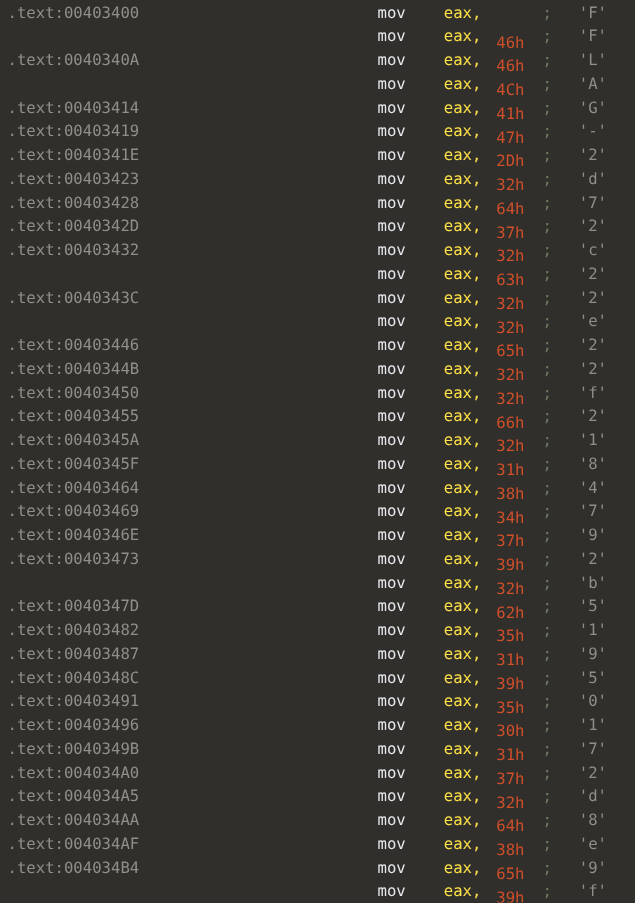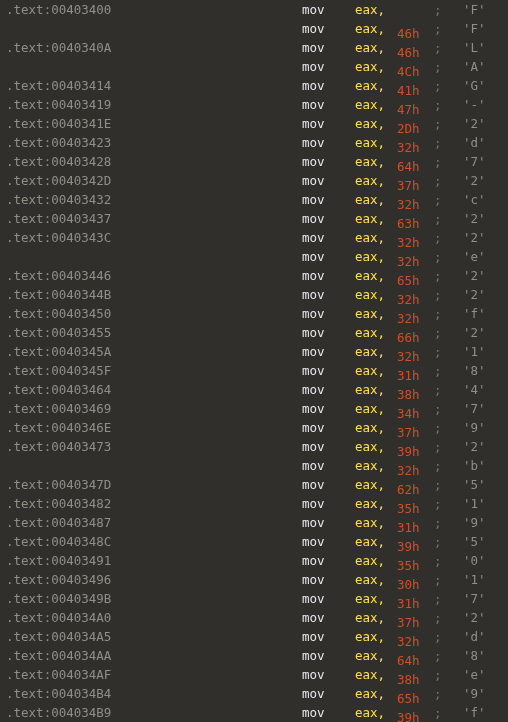--- a/index.html
+++ b/index.html
@@ -75,21 +75,21 @@
     <div class="disasm-row"><span class="mnem">mov</span><span class="reg">eax,</span><span class="imm">46h</span><span class="semi">;</span><span class="charlit">'F'</span></div>
     <div class="disasm-row"><span class="addr">.text:0040340A</span><span class="mnem">mov</span><span class="reg">eax,</span><span class="imm">4Ch</span><span class="semi">;</span><span class="charlit">'L'</span></div>
     <div class="disasm-row"><span class="mnem">mov</span><span class="reg">eax,</span><span class="imm">41h</span><span class="semi">;</span><span class="charlit">'A'</span></div>
     <div class="disasm-row"><span class="addr">.text:00403414</span><span class="mnem">mov</span><span class="reg">eax,</span><span class="imm">47h</span><span class="semi">;</span><span class="charlit">'G'</span></div>
     <div class="disasm-row"><span class="addr">.text:00403419</span><span class="mnem">mov</span><span class="reg">eax,</span><span class="imm">2Dh</span><span class="semi">;</span><span class="charlit">'-'</span></div>
     <div class="disasm-row"><span class="addr">.text:0040341E</span><span class="mnem">mov</span><span class="reg">eax,</span><span class="imm">32h</span><span class="semi">;</span><span class="charlit">'2'</span></div>
     <div class="disasm-row"><span class="addr">.text:00403423</span><span class="mnem">mov</span><span class="reg">eax,</span><span class="imm">64h</span><span class="semi">;</span><span class="charlit">'d'</span></div>
     <div class="disasm-row"><span class="addr">.text:00403428</span><span class="mnem">mov</span><span class="reg">eax,</span><span class="imm">37h</span><span class="semi">;</span><span class="charlit">'7'</span></div>
     <div class="disasm-row"><span class="addr">.text:0040342D</span><span class="mnem">mov</span><span class="reg">eax,</span><span class="imm">32h</span><span class="semi">;</span><span class="charlit">'2'</span></div>
     <div class="disasm-row"><span class="addr">.text:00403432</span><span class="mnem">mov</span><span class="reg">eax,</span><span class="imm">63h</span><span class="semi">;</span><span class="charlit">'c'</span></div>
-    <div class="disasm-row"><span class="addr">.text:00403437</span><span class="mnem">mov</span><span class="reg">eax,</span><span class="imm">32h</span><span class="semi">;</span><span class="charlit">'2'</span></div>
+    <div class="disasm-row"><span class="mnem">mov</span><span class="reg">eax,</span><span class="imm">32h</span><span class="semi">;</span><span class="charlit">'2'</span></div>
     <div class="disasm-row"><span class="addr">.text:0040343C</span><span class="mnem">mov</span><span class="reg">eax,</span><span class="imm">32h</span><span class="semi">;</span><span class="charlit">'2'</span></div>
     <div class="disasm-row"><span class="mnem">mov</span><span class="reg">eax,</span><span class="imm">65h</span><span class="semi">;</span><span class="charlit">'e'</span></div>
     <div class="disasm-row"><span class="addr">.text:00403446</span><span class="mnem">mov</span><span class="reg">eax,</span><span class="imm">32h</span><span class="semi">;</span><span class="charlit">'2'</span></div>
     <div class="disasm-row"><span class="addr">.text:0040344B</span><span class="mnem">mov</span><span class="reg">eax,</span><span class="imm">32h</span><span class="semi">;</span><span class="charlit">'2'</span></div>
     <div class="disasm-row"><span class="addr">.text:00403450</span><span class="mnem">mov</span><span class="reg">eax,</span><span class="imm">66h</span><span class="semi">;</span><span class="charlit">'f'</span></div>
     <div class="disasm-row"><span class="addr">.text:00403455</span><span class="mnem">mov</span><span class="reg">eax,</span><span class="imm">32h</span><span class="semi">;</span><span class="charlit">'2'</span></div>
     <div class="disasm-row"><span class="addr">.text:0040345A</span><span class="mnem">mov</span><span class="reg">eax,</span><span class="imm">31h</span><span class="semi">;</span><span class="charlit">'1'</span></div>
     <div class="disasm-row"><span class="addr">.text:0040345F</span><span class="mnem">mov</span><span class="reg">eax,</span><span class="imm">38h</span><span class="semi">;</span><span class="charlit">'8'</span></div>
     <div class="disasm-row"><span class="addr">.text:00403464</span><span class="mnem">mov</span><span class="reg">eax,</span><span class="imm">34h</span><span class="semi">;</span><span class="charlit">'4'</span></div>
     <div class="disasm-row"><span class="addr">.text:00403469</span><span class="mnem">mov</span><span class="reg">eax,</span><span class="imm">37h</span><span class="semi">;</span><span class="charlit">'7'</span></div>
@@ -101,14 +101,14 @@
     <div class="disasm-row"><span class="addr">.text:00403487</span><span class="mnem">mov</span><span class="reg">eax,</span><span class="imm">39h</span><span class="semi">;</span><span class="charlit">'9'</span></div>
     <div class="disasm-row"><span class="addr">.text:0040348C</span><span class="mnem">mov</span><span class="reg">eax,</span><span class="imm">35h</span><span class="semi">;</span><span class="charlit">'5'</span></div>
     <div class="disasm-row"><span class="addr">.text:00403491</span><span class="mnem">mov</span><span class="reg">eax,</span><span class="imm">30h</span><span class="semi">;</span><span class="charlit">'0'</span></div>
     <div class="disasm-row"><span class="addr">.text:00403496</span><span class="mnem">mov</span><span class="reg">eax,</span><span class="imm">31h</span><span class="semi">;</span><span class="charlit">'1'</span></div>
     <div class="disasm-row"><span class="addr">.text:0040349B</span><span class="mnem">mov</span><span class="reg">eax,</span><span class="imm">37h</span><span class="semi">;</span><span class="charlit">'7'</span></div>
     <div class="disasm-row"><span class="addr">.text:004034A0</span><span class="mnem">mov</span><span class="reg">eax,</span><span class="imm">32h</span><span class="semi">;</span><span class="charlit">'2'</span></div>
     <div class="disasm-row"><span class="addr">.text:004034A5</span><span class="mnem">mov</span><span class="reg">eax,</span><span class="imm">64h</span><span class="semi">;</span><span class="charlit">'d'</span></div>
     <div class="disasm-row"><span class="addr">.text:004034AA</span><span class="mnem">mov</span><span class="reg">eax,</span><span class="imm">38h</span><span class="semi">;</span><span class="charlit">'8'</span></div>
     <div class="disasm-row"><span class="addr">.text:004034AF</span><span class="mnem">mov</span><span class="reg">eax,</span><span class="imm">65h</span><span class="semi">;</span><span class="charlit">'e'</span></div>
     <div class="disasm-row"><span class="addr">.text:004034B4</span><span class="mnem">mov</span><span class="reg">eax,</span><span class="imm">39h</span><span class="semi">;</span><span class="charlit">'9'</span></div>
-    <div class="disasm-row"><span class="addr">.text:004034B9</span><span class="mnem">mov</span><span class="reg">eax,</span><span class="imm">66h</span><span class="semi">;</span><span class="charlit">'f'</span></div>
+    <div class="disasm-row"><span class="mnem">mov</span><span class="reg">eax,</span><span class="imm">66h</span><span class="semi">;</span><span class="charlit">'f'</span></div>
   </div>
 
 </body></html>

